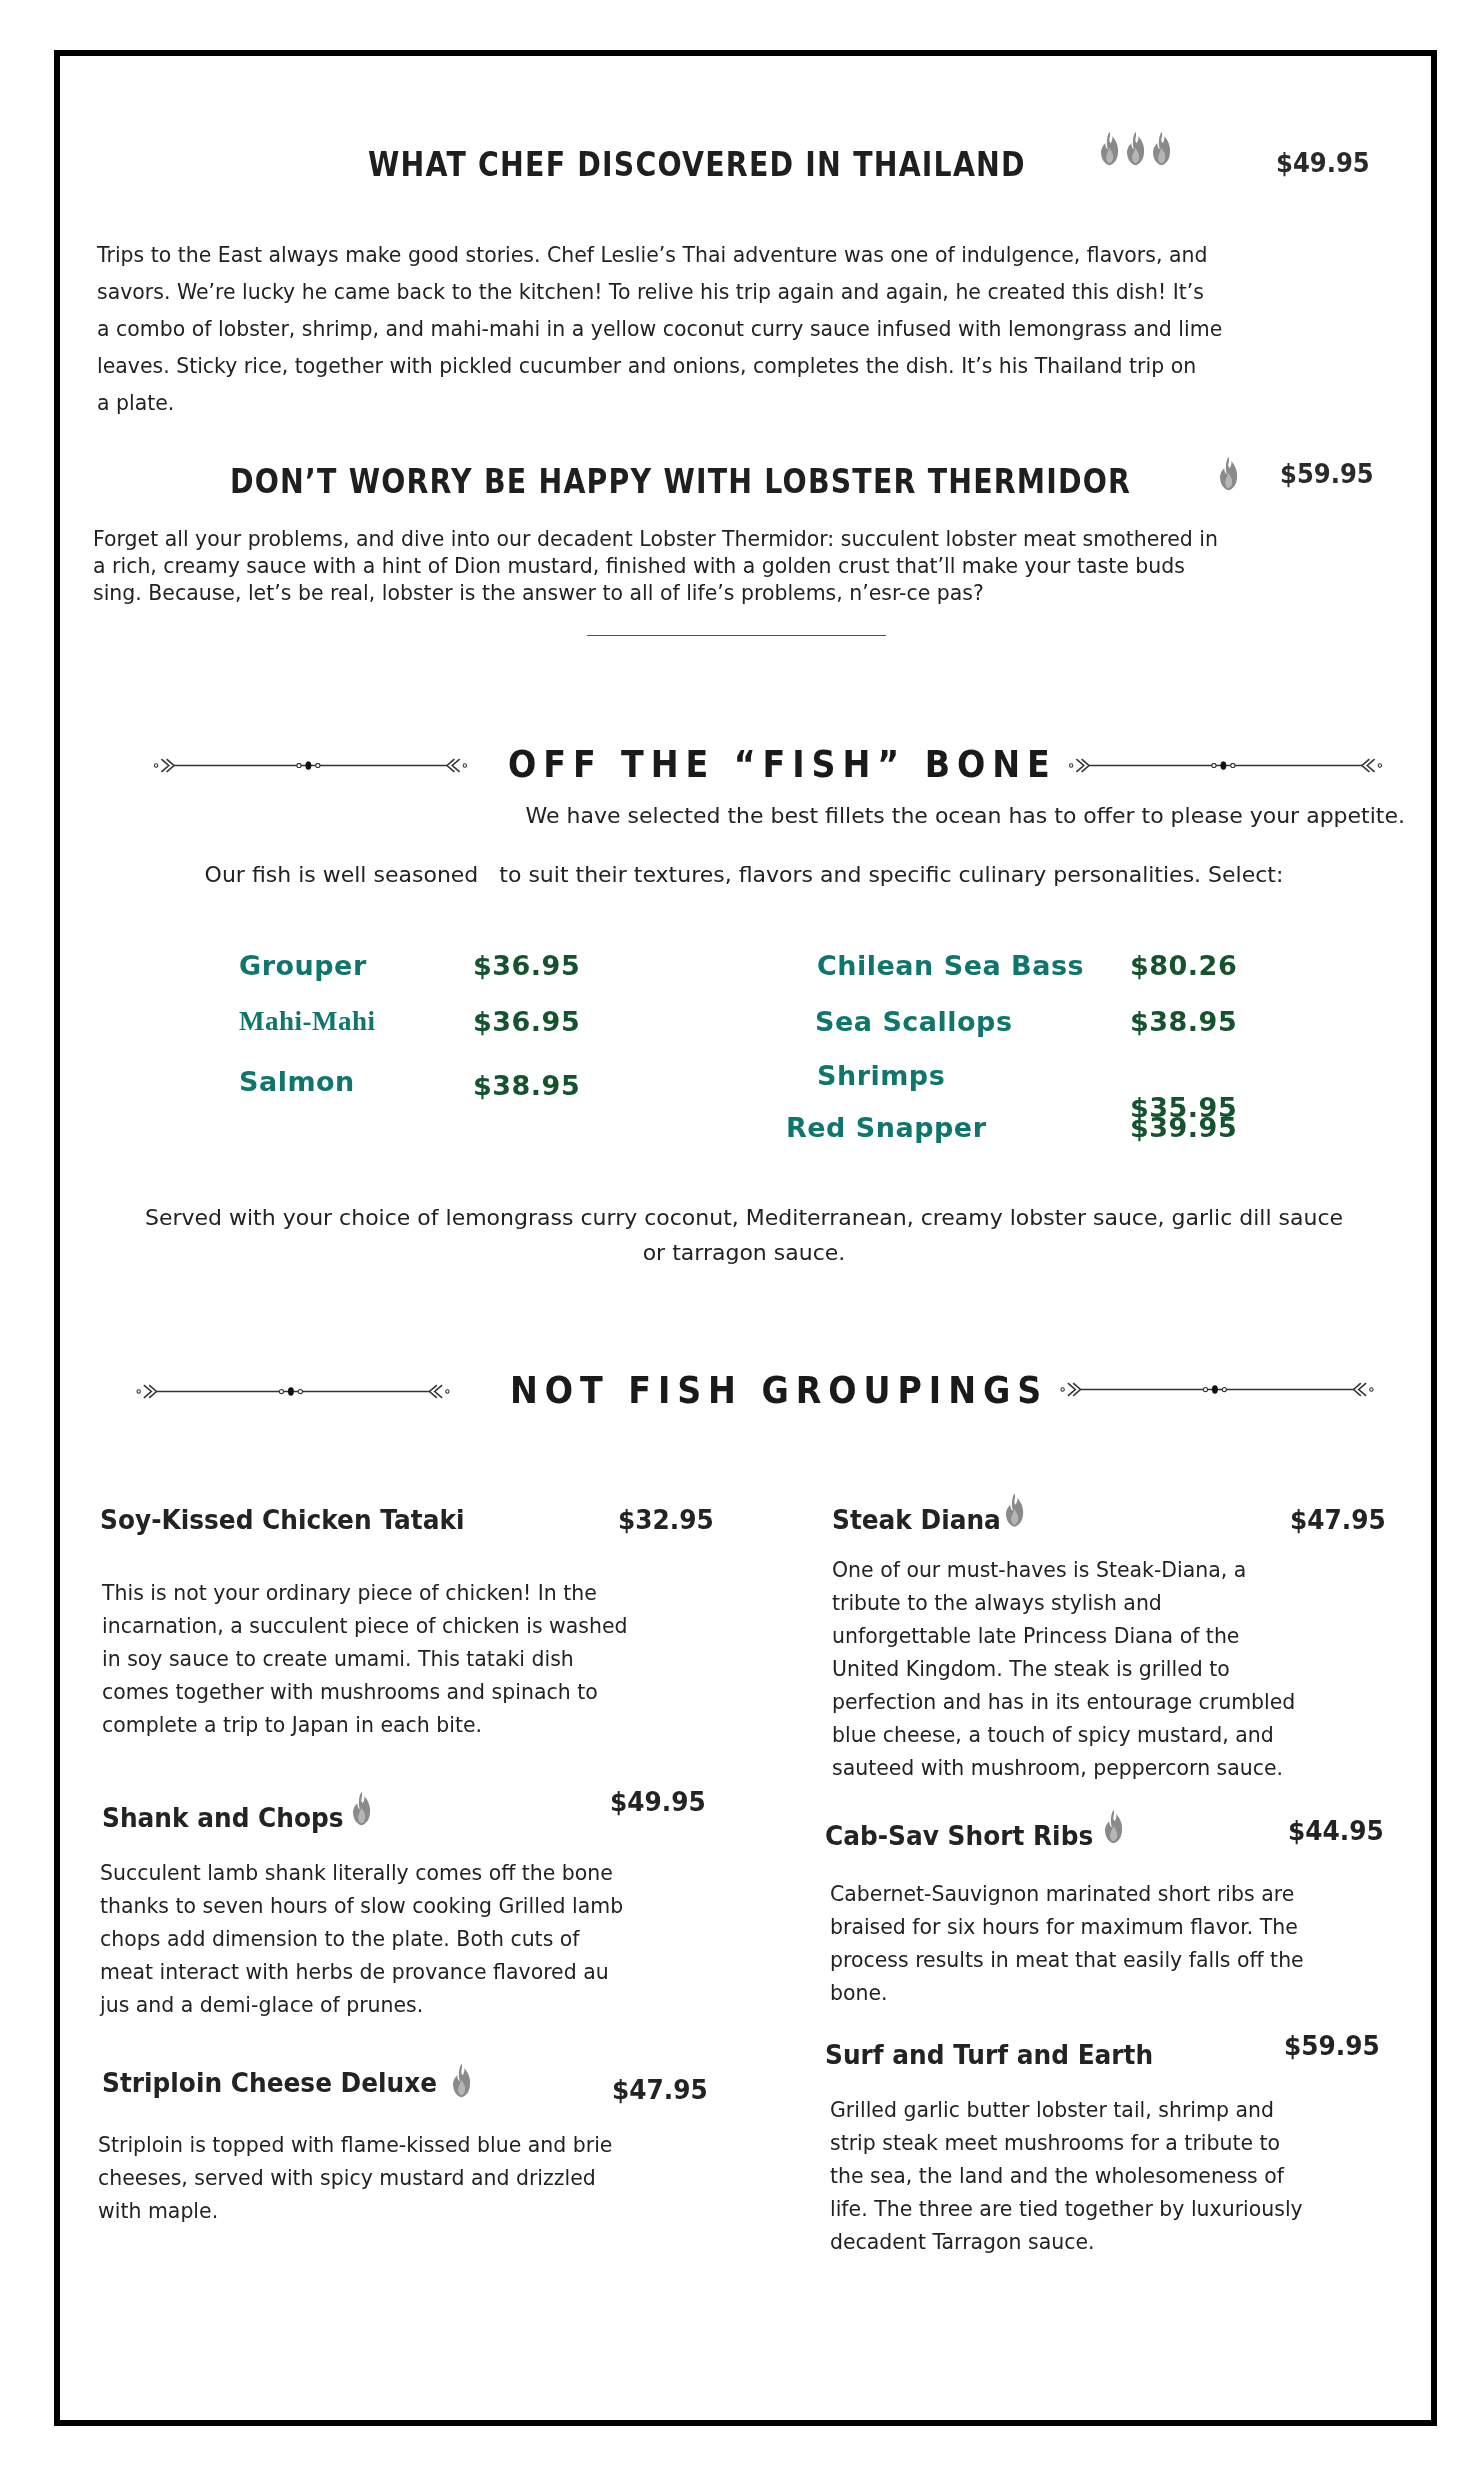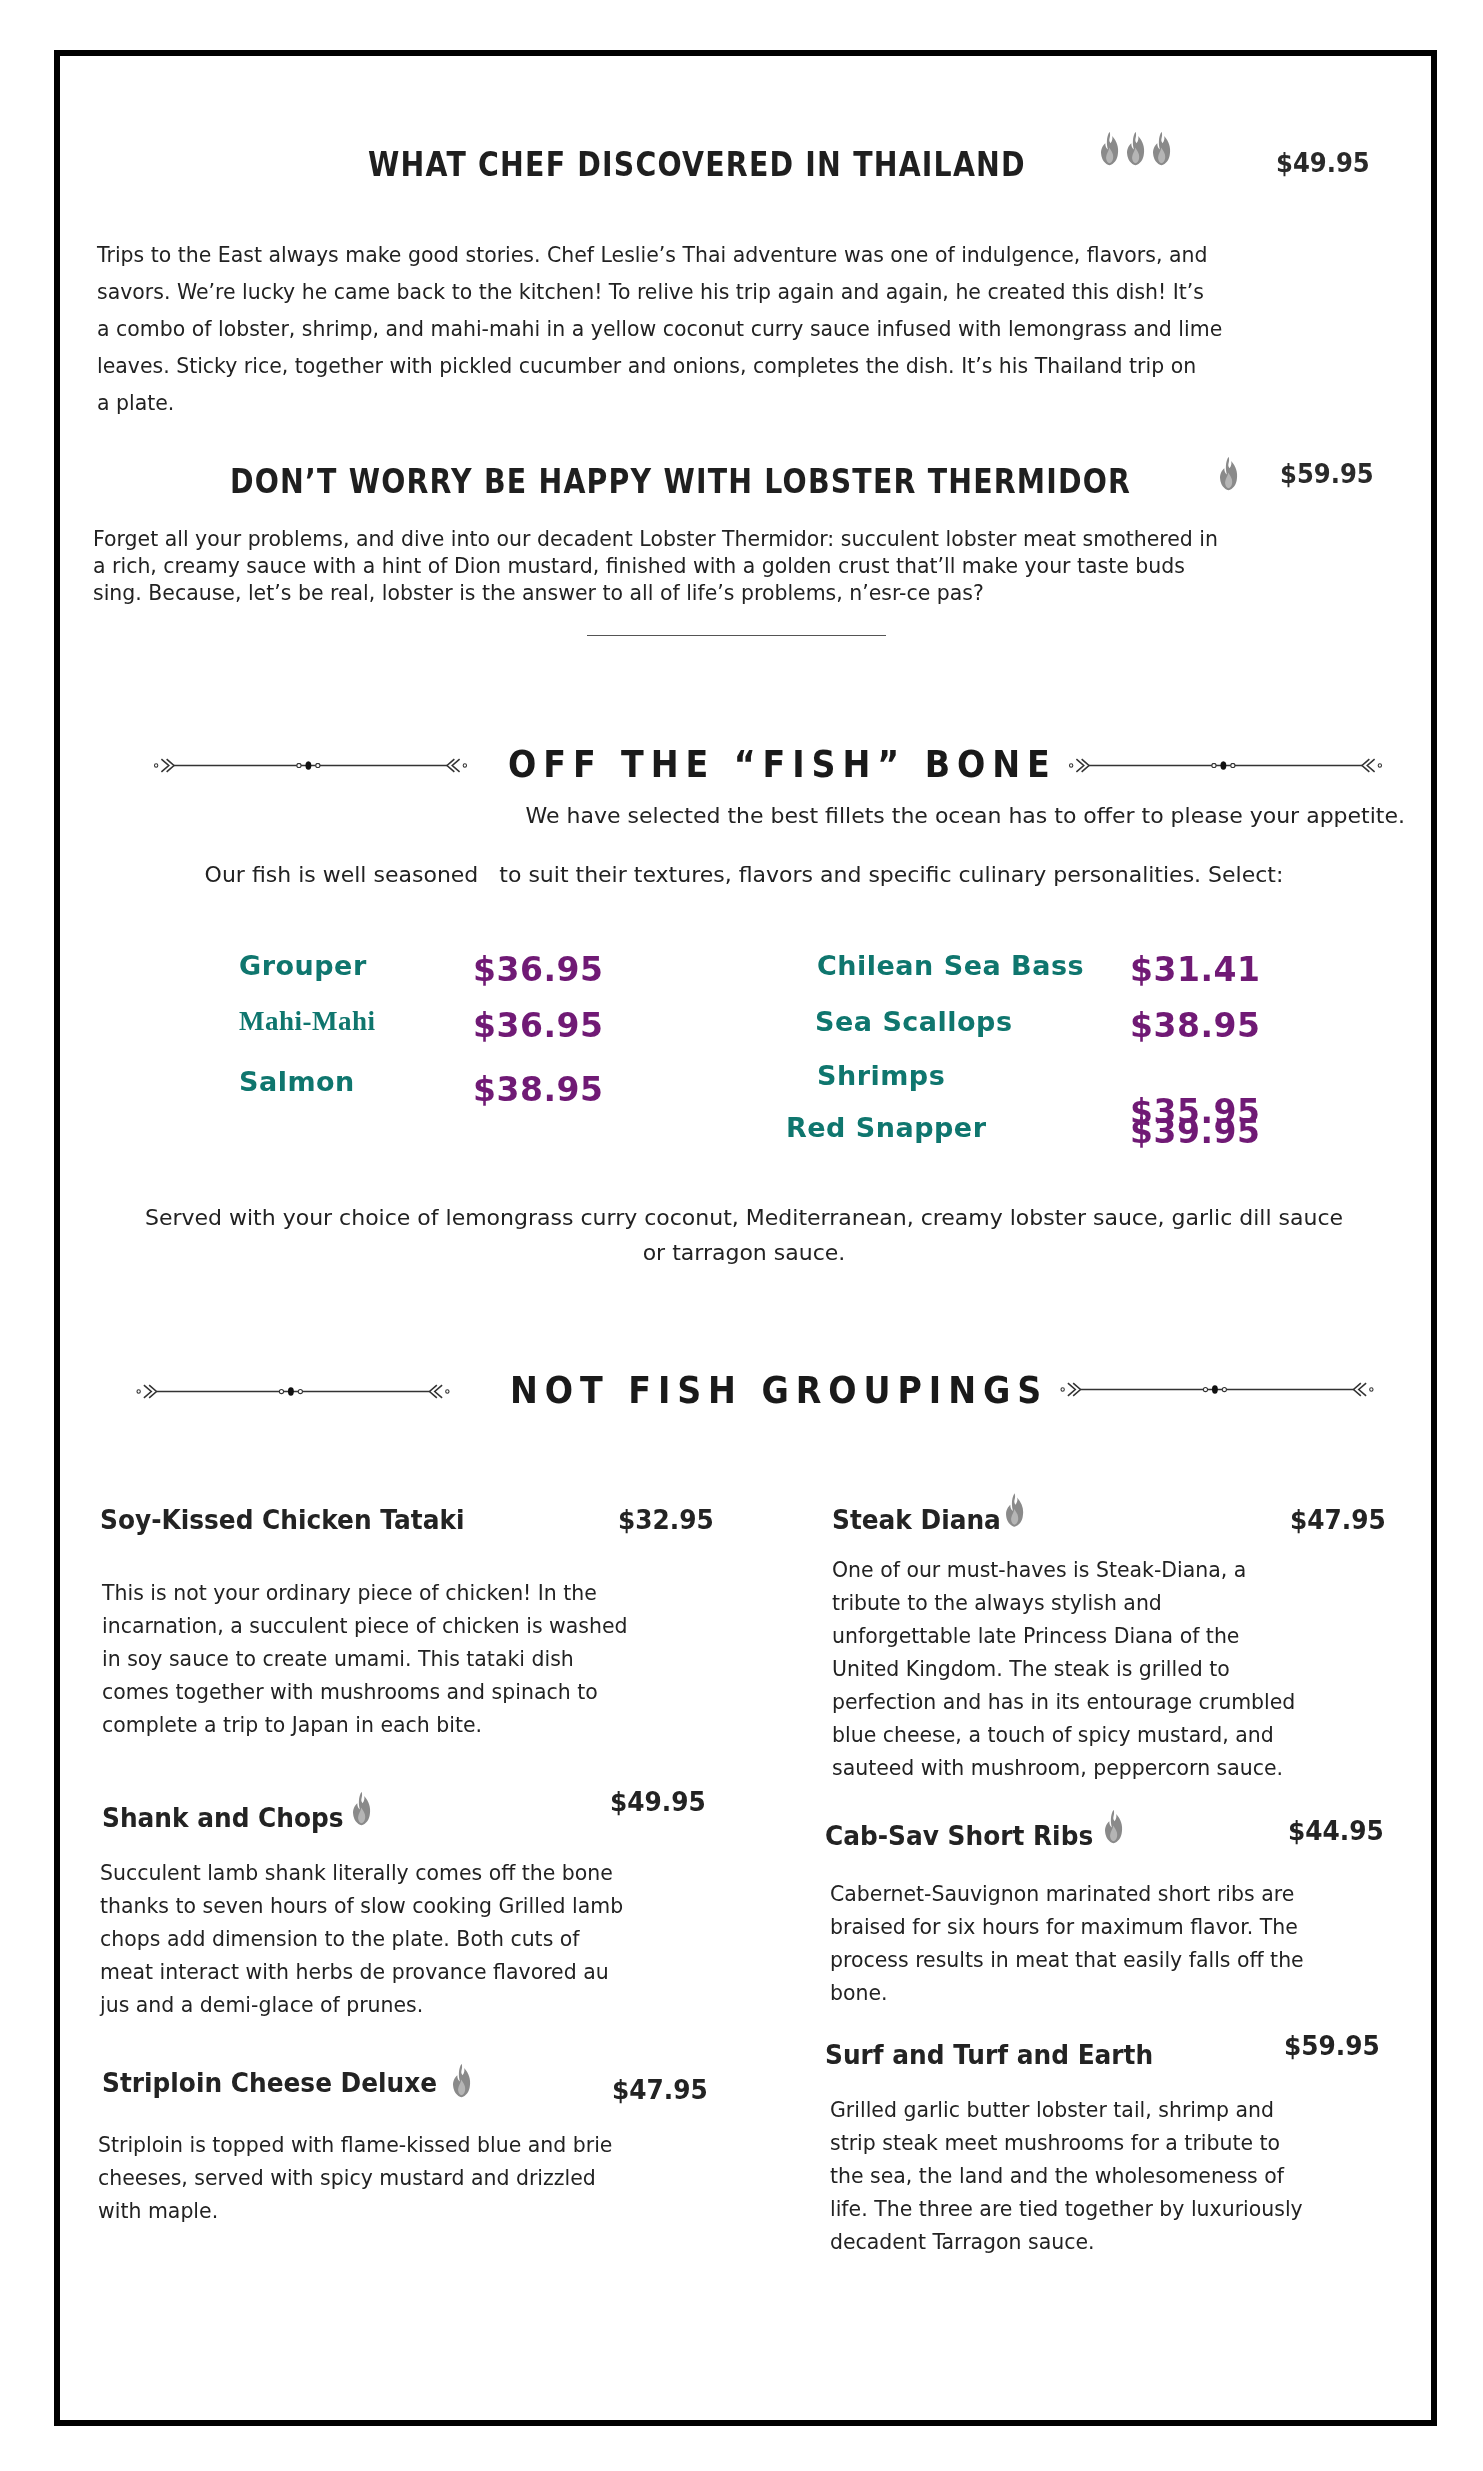--- a/index.html
+++ b/index.html
@@ -11,21 +11,21 @@
   .title-xl { font-family:"DejaVu Sans", sans-serif; font-weight:bold; font-size:33px;
               letter-spacing:1.4px; color:#1f1f1f; transform:scaleX(0.86); transform-origin:left center; }
   .price-hd { font-family:"DejaVu Sans", sans-serif; font-weight:bold; font-size:27px; color:#2a2a2a;
               transform:scaleX(0.9); transform-origin:left center; }
   .para { position:absolute; font-size:22px; line-height:37px; color:#222; }
   .para.tight { line-height:27px; font-size:22px; transform:scaleX(0.93); transform-origin:left top; }
   .sec-title { font-family:"DejaVu Sans", sans-serif; font-weight:bold; font-size:37px; letter-spacing:7.7px; color:#1a1a1a;
                transform:scaleX(0.9); transform-origin:left center; }
   .center-txt { position:absolute; left:68px; width:1352px; text-align:center; font-size:22px; color:#222; }
   .fish-name { font-size:27px; font-weight:bold; color:#0f766e; letter-spacing:0.5px; }
-  .fish-price { font-size:33px; font-weight:bold; color:#701a75; letter-spacing:0.5px; }
+  .fish-price { font-size:27px; font-weight:bold; color:#14532d; letter-spacing:0.5px; }
   .item-name { font-size:27px; font-weight:bold; color:#232323; transform:scaleX(0.92); transform-origin:left center; }
   .item-price { font-size:27px; font-weight:bold; color:#232323; transform:scaleX(0.92); transform-origin:left center; }
   .item-desc { position:absolute; font-size:22px; line-height:33px; color:#222; width:618px;
                transform:scaleX(0.93); transform-origin:left top; }
   .flame { display:inline-block; vertical-align:bottom; }
   .divider { position:absolute; }
   .rule { position:absolute; left:587px; top:635px; width:299px; height:0; border-top:1px solid #555; }
 </style>
 </head>
 <body>
@@ -100,21 +100,21 @@
 <div class="center-txt" style="top:862px; left:68px; white-space:pre;">Our fish is well seasoned   to suit their textures, flavors and specific culinary personalities. Select:</div>
 
 <div class="abs fish-name" style="left:239px; top:950px;">Grouper</div>
 <div class="abs fish-price" style="left:473px; top:950px;">$36.95</div>
 <div class="abs fish-name" style="left:239px; top:1006px;font-family:Liberation Serif, serif;">Mahi-Mahi</div>
 <div class="abs fish-price" style="left:473px; top:1006px;">$36.95</div>
 <div class="abs fish-name" style="left:239px; top:1066px;">Salmon</div>
 <div class="abs fish-price" style="left:473px; top:1070px;">$38.95</div>
 
 <div class="abs fish-name" style="left:817px; top:950px;text-align:right;">Chilean Sea Bass</div>
-<div class="abs fish-price" style="left:1130px; top:950px;">$31.41</div>
+<div class="abs fish-price" style="left:1130px; top:950px;">$80.26</div>
 <div class="abs fish-name" style="left:815px; top:1006px;">Sea Scallops</div>
 <div class="abs fish-price" style="left:1130px; top:1006px;">$38.95</div>
 <div class="abs fish-name" style="left:817px; top:1060px;">Shrimps</div>
 <div class="abs fish-price" style="left:1130px; top:1060px;margin-top:32px;">$35.95</div>
 <div class="abs fish-name" style="left:786px; top:1112px;">Red Snapper</div>
 <div class="abs fish-price" style="left:1130px; top:1112px;">$39.95</div>
 
 <div class="center-txt" style="top:1205px; left:68px;">Served with your choice of lemongrass curry coconut, Mediterranean, creamy lobster sauce, garlic dill sauce</div>
 <div class="center-txt" style="top:1240px; left:68px;">or tarragon sauce.</div>
 

